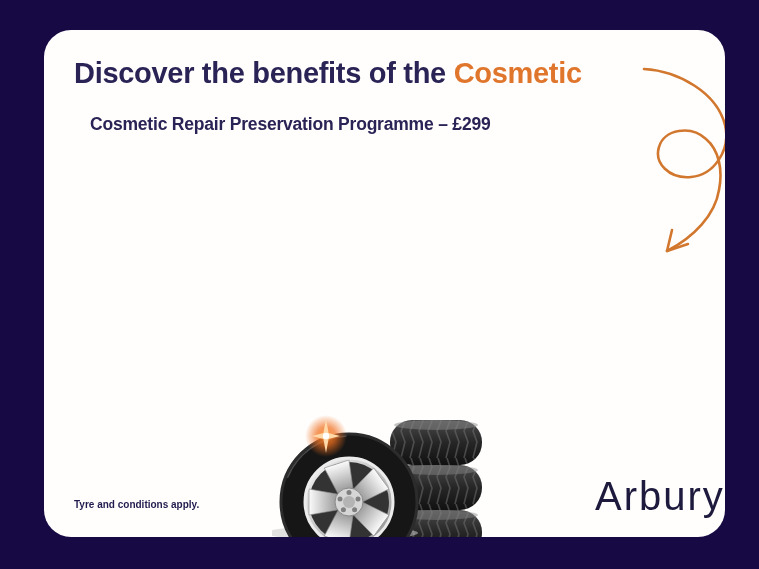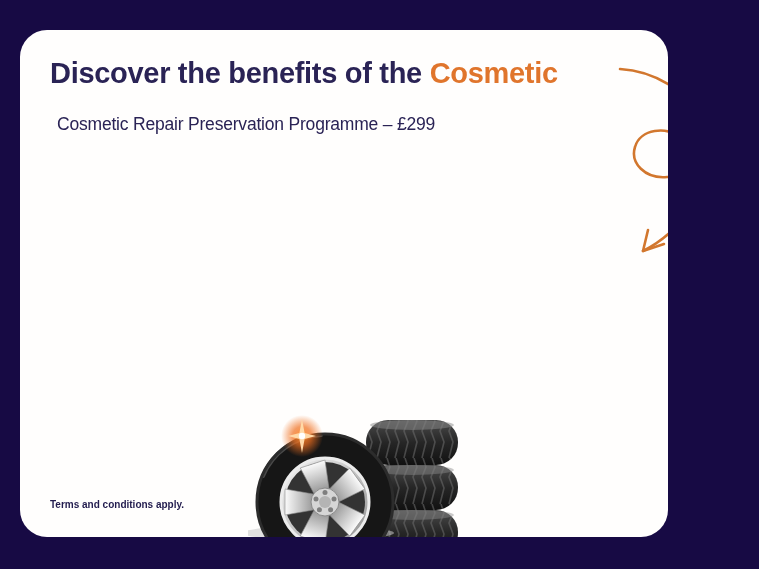--- a/index.html
+++ b/index.html
@@ -3,35 +3,36 @@
 <meta charset="utf-8">
 <style>
   html,body{margin:0;padding:0;}
   body{
     width:759px;height:569px;
     background:#170a44;
     font-family:"Liberation Sans",sans-serif;
     position:relative;overflow:hidden;
   }
   .panel{
-    position:absolute;left:20px;top:30px;
+    position:absolute;left:44px;top:30px;
     width:648px;height:507px;
     background:#fffefd;border-radius:27px;
     overflow:hidden;
+    padding-left:33px;
   }
   .content{position:absolute;left:30px;top:24px;width:640px;}
   h1{
     margin:0 0 21px 0;
     font-size:29px;line-height:38px;font-weight:bold;
     color:#2a2355;letter-spacing:-0.3px;white-space:nowrap;
   }
   h1 .orange{color:#e0752c;}
   .section{margin-bottom:12px;width:590px;}
   .section h2{
-    margin:7px;font-size:17.5px;line-height:22px;font-weight:normal;
+    margin:16px;font-size:17.5px;line-height:22px;font-weight:bold;
     color:#2a2355;letter-spacing:-0.2px;
   }
   .section p{
     margin:1px 0 0 0;font-size:15px;line-height:21px;
     color:#4d4d4d;max-width:585px;
   }
   .arrow-wrap{position:absolute;left:595px;top:25px;width:95px;height:210px;}
   .tyres-wrap{position:absolute;left:228px;top:382px;width:236px;height:125px;}
   .terms{
     position:absolute;left:30px;top:469px;
@@ -140,15 +141,16 @@
       </g>
 
       <g transform="translate(54,24)">
         <circle r="21" fill="url(#glowG)"></circle>
         <path d="M0 -17 L2.6 -3 L14 0 L2.6 3 L0 17 L-2.6 3 L-14 0 L-2.6 -3 Z" fill="#ffd9a8"></path>
         <circle r="3.2" fill="#ffffff"></circle>
       </g>
     </svg>
   </div>
 
-  <div class="terms">Terms and conditions apply.</div>
+  <div class="terms">Tyre and conditions apply.</div>
+  <div class="brand">Arbury</div>
 
 </div>
 
 </body></html>

